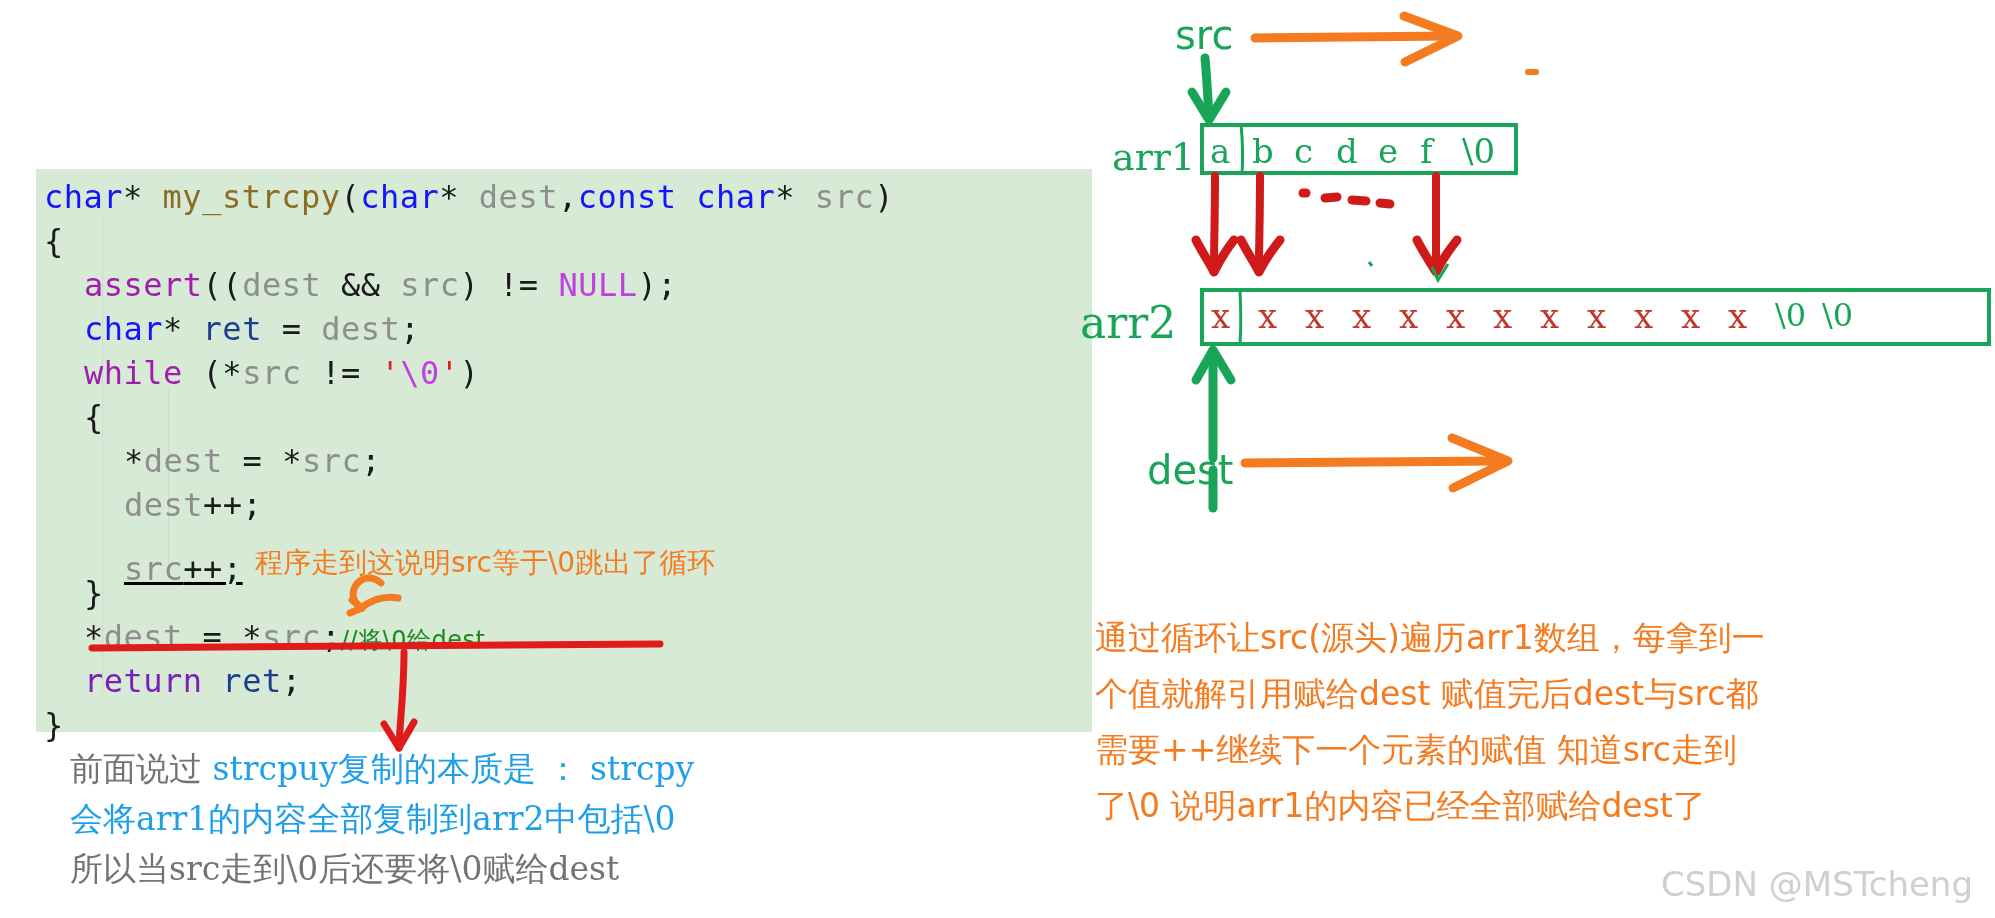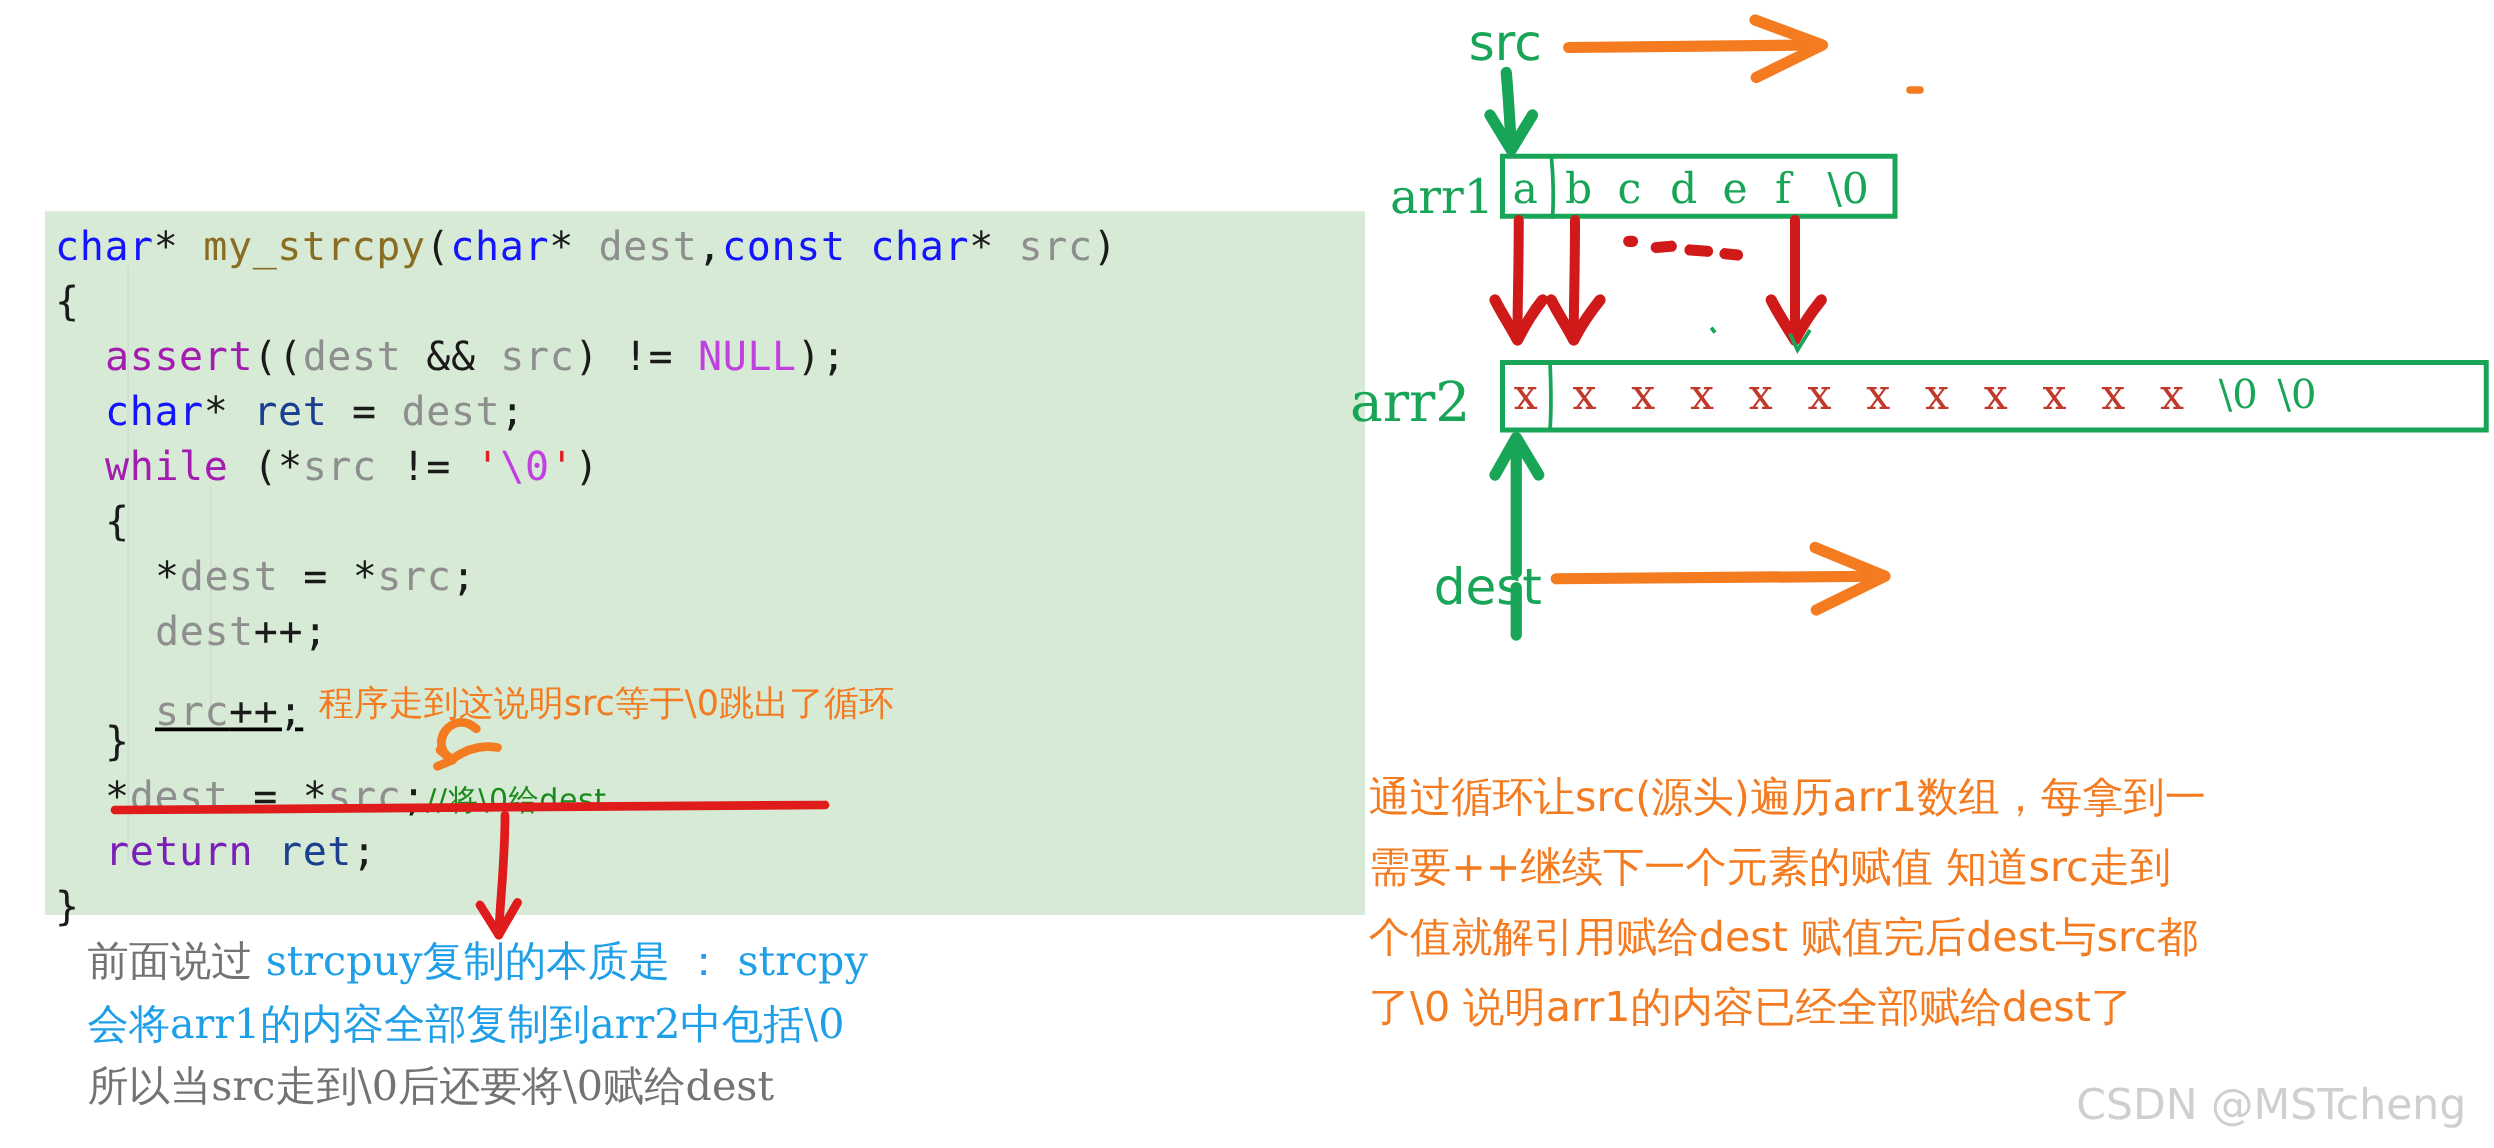--- a/index.html
+++ b/index.html
@@ -204,20 +204,20 @@
       <path d="M 213 350 L 196 380 M 213 350 L 231 380" stroke="#18a558" stroke-width="9" fill="none" stroke-linecap="round"></path>
 
       <path d="M 213 470 C 213 486 213 500 213 508" stroke="#18a558" stroke-width="9" fill="none" stroke-linecap="round"></path>
 
       <path d="M 245 463 L 500 461" stroke="#f47b20" stroke-width="9" fill="none" stroke-linecap="round"></path>
       <path d="M 452 438 L 508 461 L 453 488" stroke="#f47b20" stroke-width="9" fill="none" stroke-linecap="round" stroke-linejoin="round"></path>
     </svg>
 
     <div class="right-note" style="left:95px;top:610px;width:880px;">
       <div>通过循环让src(源头)遍历arr1数组，每拿到一</div>
+      <div>个值就解引用赋给dest 赋值完后dest与src都</div>
       <div>需要++继续下一个元素的赋值 知道src走到</div>
-      <div>个值就解引用赋给dest 赋值完后dest与src都</div>
       <div>了\0 说明arr1的内容已经全部赋给dest了</div>
     </div>
   </div>
 
   <div class="watermark">CSDN @MSTcheng</div>
 </div>
 
 </body></html>

